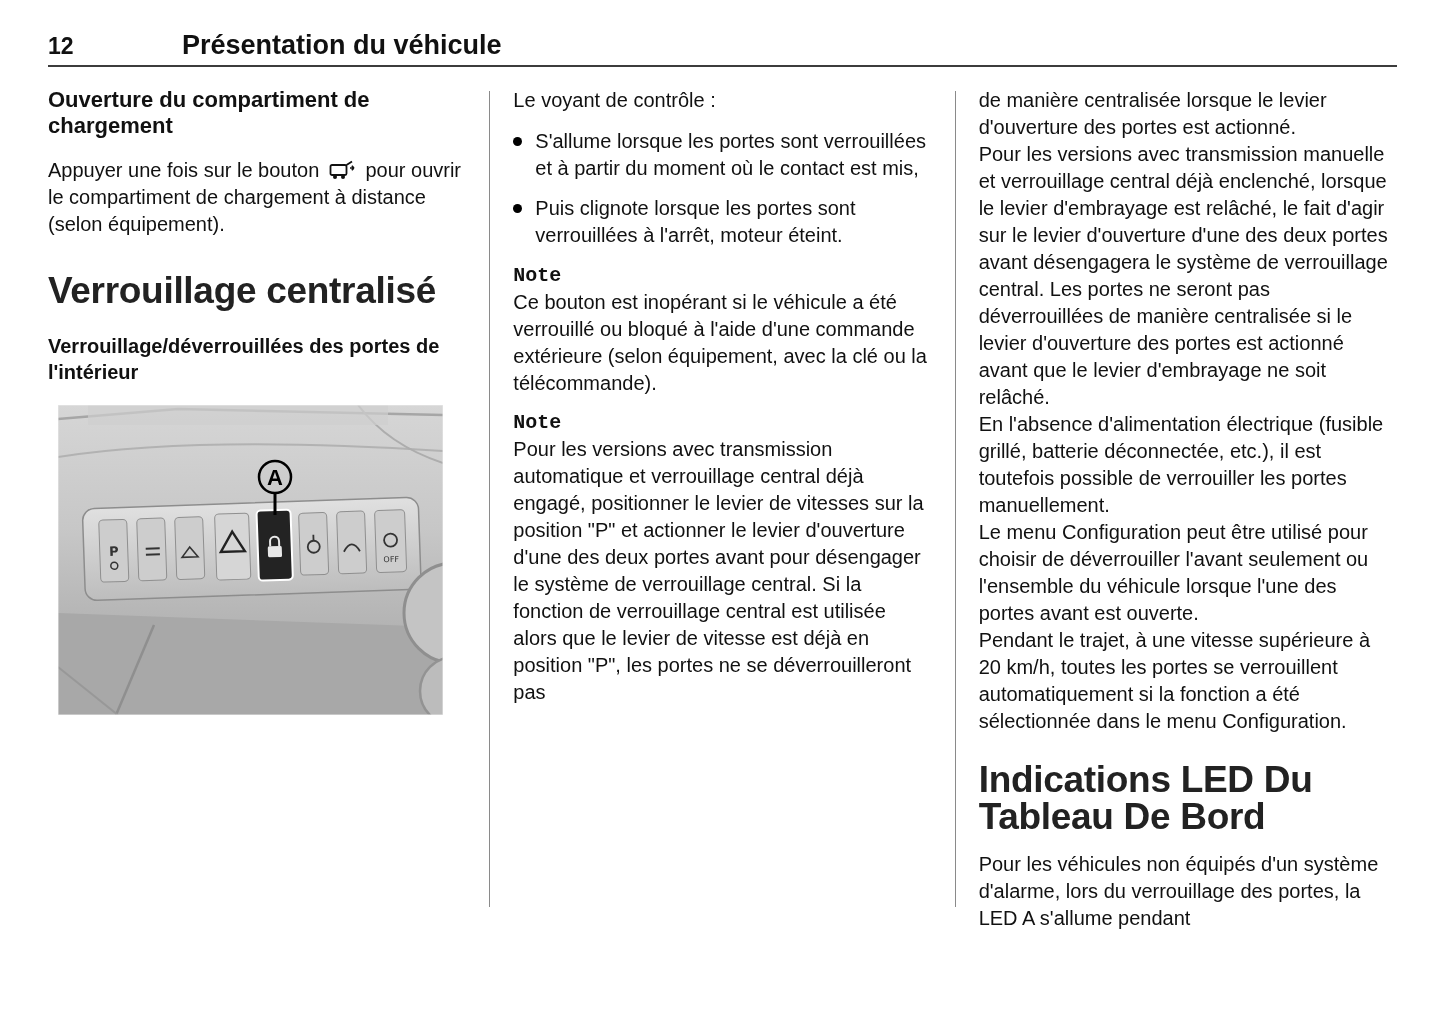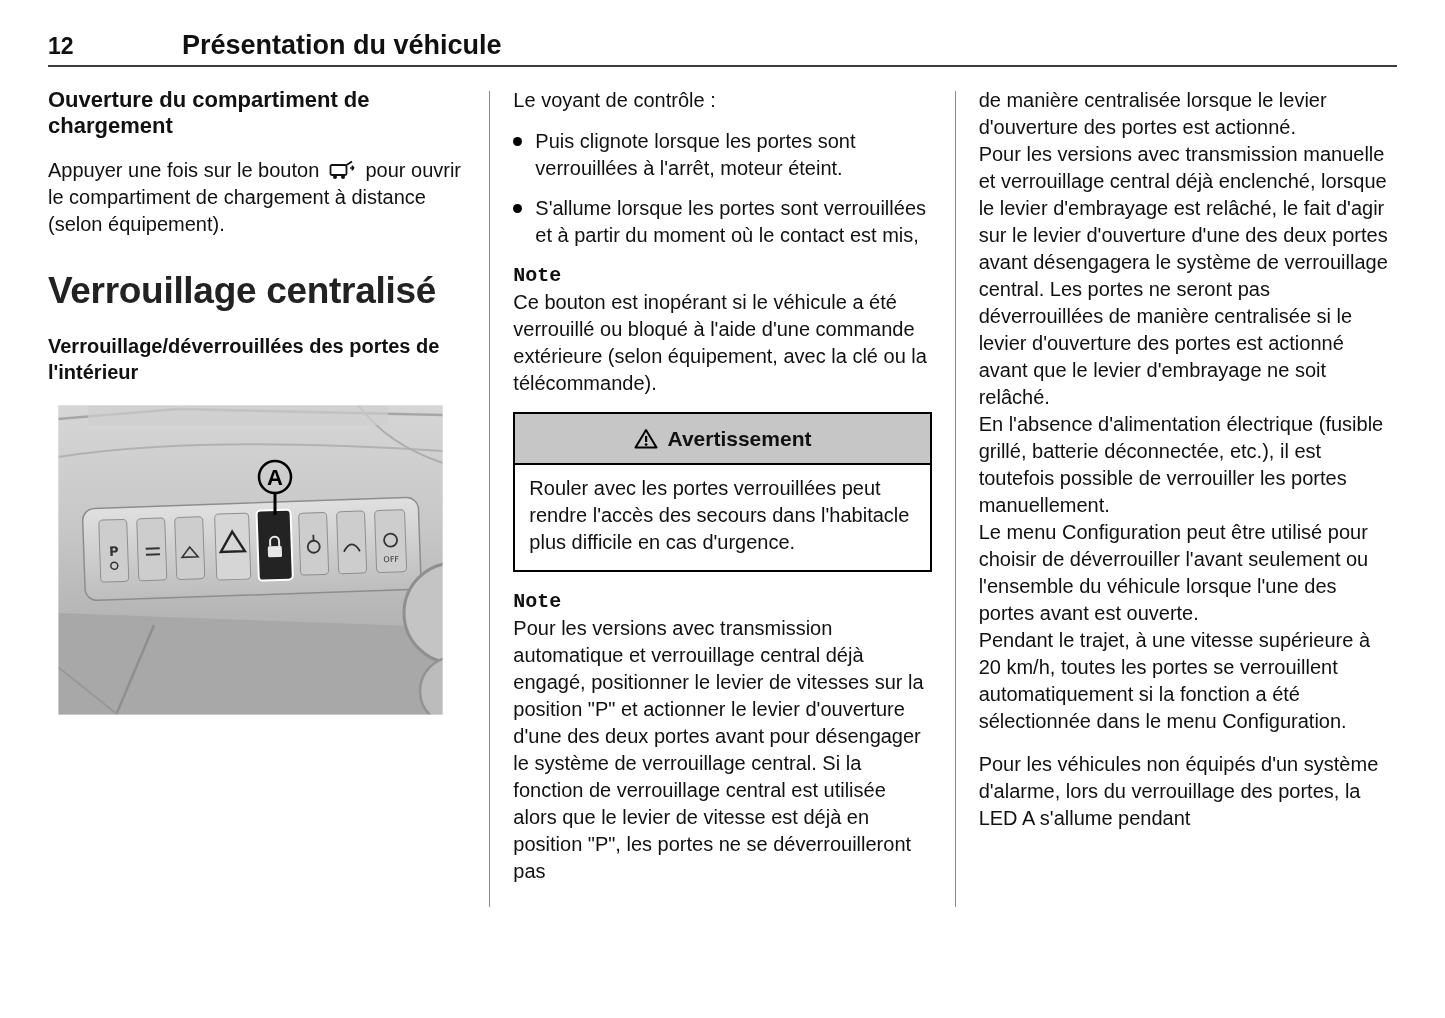--- a/index.html
+++ b/index.html
@@ -139,53 +139,43 @@
     </section>
 
     <div class="col-divider"></div>
 
     <section class="col">
       <p class="intro">Le voyant de contrôle :</p>
 
       <ul class="bullets">
         <li>
           <span class="bullet-dot"></span>
-          <span>Puis clignote lorsque les portes sont verrouillées à l'arrêt, moteur éteint.</span>
+          <span>S'allume lorsque les portes sont verrouillées et à partir du moment où le contact est mis,</span>
         </li>
         <li>
           <span class="bullet-dot"></span>
-          <span>S'allume lorsque les portes sont verrouillées et à partir du moment où le contact est mis,</span>
+          <span>Puis clignote lorsque les portes sont verrouillées à l'arrêt, moteur éteint.</span>
         </li>
       </ul>
 
       <p class="note-label">Note</p>
       <p>Ce bouton est inopérant si le véhicule a été verrouillé ou bloqué à l'aide d'une commande extérieure (selon équipement, avec la clé ou la télécommande).</p>
 
-      <div class="warning-box">
-        <div class="warning-header">
-          <svg width="24" height="21" viewBox="0 0 24 21">
-            <path d="M12 2 L22.5 19.5 H1.5 Z" fill="none" stroke="#000" stroke-width="2" stroke-linejoin="round"></path>
-            <rect x="11" y="8" width="2.2" height="6" fill="#000"></rect>
-            <circle cx="12.1" cy="16.6" r="1.4" fill="#000"></circle>
-          </svg>
-          <span>Avertissement</span>
-        </div>
-        <div class="warning-body">Rouler avec les portes verrouillées peut rendre l'accès des secours dans l'habitacle plus difficile en cas d'urgence.</div>
-      </div>
 
       <p class="note-label">Note</p>
       <p>Pour les versions avec transmission automatique et verrouillage central déjà engagé, positionner le levier de vitesses sur la position "P" et actionner le levier d'ouverture d'une des deux portes avant pour désengager le système de verrouillage central. Si la fonction de verrouillage central est utilisée alors que le levier de vitesse est déjà en position "P", les portes ne se déverrouilleront pas</p>
     </section>
 
     <div class="col-divider"></div>
 
     <section class="col">
       <p>de manière centralisée lorsque le levier d'ouverture des portes est actionné.</p>
       <p>Pour les versions avec transmission manuelle et verrouillage central déjà enclenché, lorsque le levier d'embrayage est relâché, le fait d'agir sur le levier d'ouverture d'une des deux portes avant désengagera le système de verrouillage central. Les portes ne seront pas déverrouillées de manière centralisée si le levier d'ouverture des portes est actionné avant que le levier d'embrayage ne soit relâché.</p>
       <p>En l'absence d'alimentation électrique (fusible grillé, batterie déconnectée, etc.), il est toutefois possible de verrouiller les portes manuellement.</p>
       <p>Le menu Configuration peut être utilisé pour choisir de déverrouiller l'avant seulement ou l'ensemble du véhicule lorsque l'une des portes avant est ouverte.</p>
       <p>Pendant le trajet, à une vitesse supérieure à 20 km/h, toutes les portes se verrouillent automatiquement si la fonction a été sélectionnée dans le menu Configuration.</p>
 
+      <h2 class="h-big led">Indications LED Du Tableau De Bord</h2>
       <p class="led-para">Pour les véhicules non équipés d'un système d'alarme, lors du verrouillage des portes, la LED A s'allume pendant</p>
     </section>
 
   </div>
 </div>
 
 </body></html>

